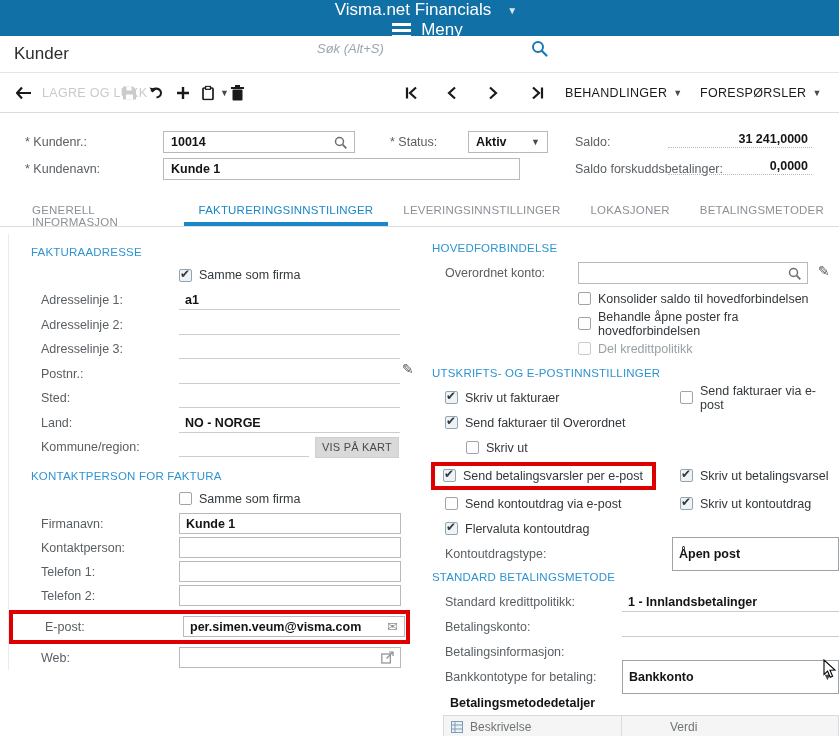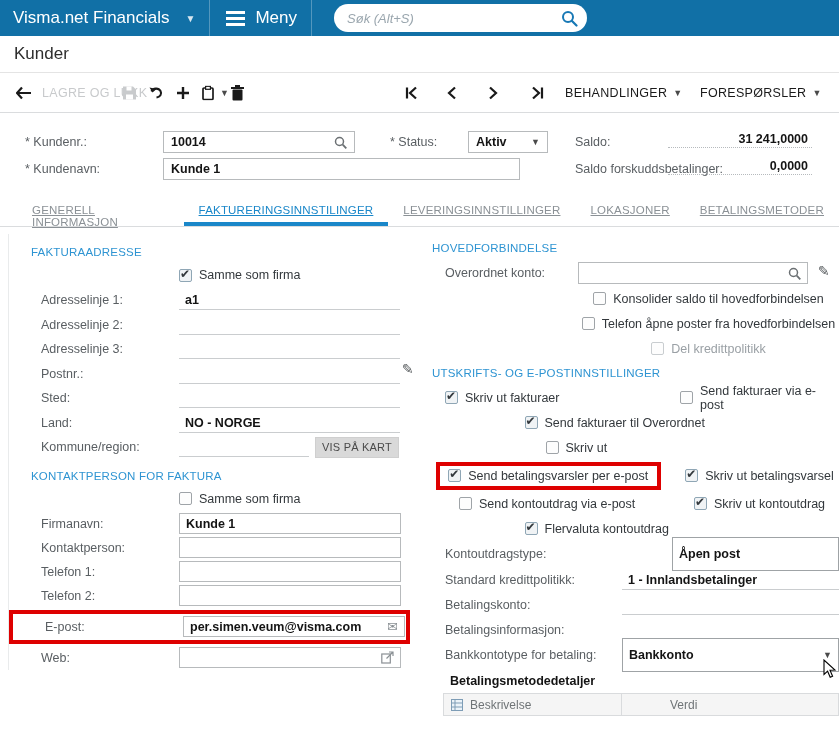--- a/index.html
+++ b/index.html
@@ -1,21 +1,21 @@
 <!DOCTYPE html>
 <html><head>
 <meta charset="utf-8">
 <style>
   * { margin:0; padding:0; box-sizing:border-box; }
   html,body { width:839px; height:736px; overflow:hidden; }
   body { font-family:"Liberation Sans","DejaVu Sans",sans-serif; background:#fff; color:#333; }
   .screen { position:relative; width:839px; height:736px; background:#fff; overflow:hidden; }
 
   
-  .topbar { height:36px; background:#1170A6; display:flex; align-items:center; color:#fff; }
+  .topbar { height:36px; background:#1170A6; display:flex; align-items:center; color:#fff;flex-direction:column; }
   .brand { font-size:17px; padding-left:13px; display:flex; align-items:center; cursor:pointer; }
   .brand .chev { font-size:10px; margin-left:16px; color:#D7E6F0; }
   .vsep { width:1px; height:36px; background:rgba(255,255,255,.28); margin-left:14px; }
   .menu-btn { display:flex; align-items:center; font-size:17px; margin-left:16px; cursor:pointer; }
   .burger { display:inline-flex; flex-direction:column; gap:3px; margin-right:10px; }
   .burger i { display:block; width:19px; height:3px; background:#fff; }
   .search-pill { margin-left:22px; width:253px; height:28px; background:#fff; border-radius:14px;
                  display:flex; align-items:center; padding:0 9px 0 13px; }
   .search-pill input { border:none; outline:none; flex:1; font-size:13px; font-style:italic;
                        color:#444; background:transparent; font-family:inherit; }
@@ -38,21 +38,21 @@
   .lbl { font-size:12.5px; color:#595E62; }
   .val-bold { font-size:12.5px; font-weight:bold; color:#141414; }
   .inp { border:1px solid #B7BABC; background:#fff; height:22px; display:flex; align-items:center;
          padding:0 7px; font-size:12.5px; font-weight:bold; color:#141414; }
   .dotted-val { border-bottom:1px dotted #B6BABD; text-align:right; padding:2px 4px 1px; }
 
   
   .tabbar { position:absolute; top:198px; left:0; width:839px; height:29px;
             border-bottom:1px solid #DADCDE; display:flex; padding-left:17px; background:#fff; }
   .tab { font-size:11.5px; color:#8B9196; letter-spacing:.2px; padding:6px 15px 0;
-         cursor:pointer; height:28px;text-decoration:underline; }
+         cursor:pointer; height:28px; }
   .tab.active { color:#1A87C9; border-bottom:4px solid #1A87C9; }
 
   
   .col-left { position:absolute; top:234px; left:8px; width:402px; border-left:1px solid #E9EBEC; }
   .col-right { position:absolute; top:234px; left:430px; width:409px; }
   .sec-h { font-size:11.5px; color:#2E94D2; letter-spacing:.2px; font-weight:400; }
   .col-left .sec-h { margin:12px 0 4px 22px; }
   .col-right .sec-h { margin:8px 0 6px 2px; }
 
   .frow { display:flex; align-items:center; height:24.5px; padding-left:32px; }
@@ -77,21 +77,21 @@
   .red-box { border:4px solid #DE0000; margin:2px 0; }
   .red-box .frow { height:26px; }
 
   .pencil { font-size:14px; color:#54585B; line-height:1; }
   .abs { position:absolute; }
   .mail-ico { margin-left:auto; color:#8A9094; font-size:13px; }
 
   
   .rrow { display:flex; align-items:center; height:26px; padding-left:15px; }
   .rrow .lbl { width:133px; flex:none; }
-  .crow { display:flex; align-items:center; height:25px;justify-content:center; }
+  .crow { display:flex; align-items:center; height:25px; }
   .half-l { display:flex; align-items:center; padding-left:15px; width:250px; flex:none; }
   .indent { padding-left:36px; }
   .lookup { width:230px; height:22px; border:1px solid #B7BABC; display:flex; align-items:center;
             padding:0 6px; background:#fff; }
   .lookup svg { margin-left:auto; }
   .srow { display:flex; align-items:center; height:25px; padding-left:15px; }
   .srow .lbl { flex:none; }
   .uline { flex:1; border-bottom:1px solid #CACDCF; height:20px; font-size:12.5px; font-weight:bold;
            color:#141414; padding:3px 6px 0; }
   .dropdown { border:1px solid #9FA3A6; background:#fff; height:22px; display:flex; align-items:center;
@@ -349,21 +349,21 @@
     </div>
     <div class="crow" style="padding-left:148px">
       <span class="cb-item">
         <span class="checkbox"></span>
         <span class="cb-lbl">Konsolider saldo til hovedforbindelsen</span>
       </span>
     </div>
     <div class="crow" style="padding-left:148px">
       <span class="cb-item">
         <span class="checkbox"></span>
-        <span class="cb-lbl">Telefon åpne poster fra hovedforbindelsen</span>
+        <span class="cb-lbl">Behandle åpne poster fra hovedforbindelsen</span>
       </span>
     </div>
     <div class="crow" style="padding-left:148px">
       <span class="cb-item dim">
         <span class="checkbox"></span>
         <span class="cb-lbl">Del kredittpolitikk</span>
       </span>
     </div>
 
     <div class="sec-h" style="margin-top:6px">UTSKRIFTS- OG E-POSTINNSTILLINGER</div>
@@ -427,20 +427,21 @@
         </span>
       </span>
     </div>
     <div class="srow" style="height:26px">
       <span class="lbl" style="width:227px">Kontoutdragstype:</span>
       <span class="dropdown">
         <span>Åpen post</span>
       </span>
     </div>
 
+    <div class="sec-h" style="margin-top:4px">STANDARD BETALINGSMETODE</div>
     <div class="srow">
       <span class="lbl" style="width:177px">Standard kredittpolitikk:</span>
       <span class="uline">1 - Innlandsbetalinger</span>
     </div>
     <div class="srow">
       <span class="lbl" style="width:177px">Betalingskonto:</span>
       <span class="uline"></span>
     </div>
     <div class="srow">
       <span class="lbl" style="width:177px">Betalingsinformasjon:</span>

